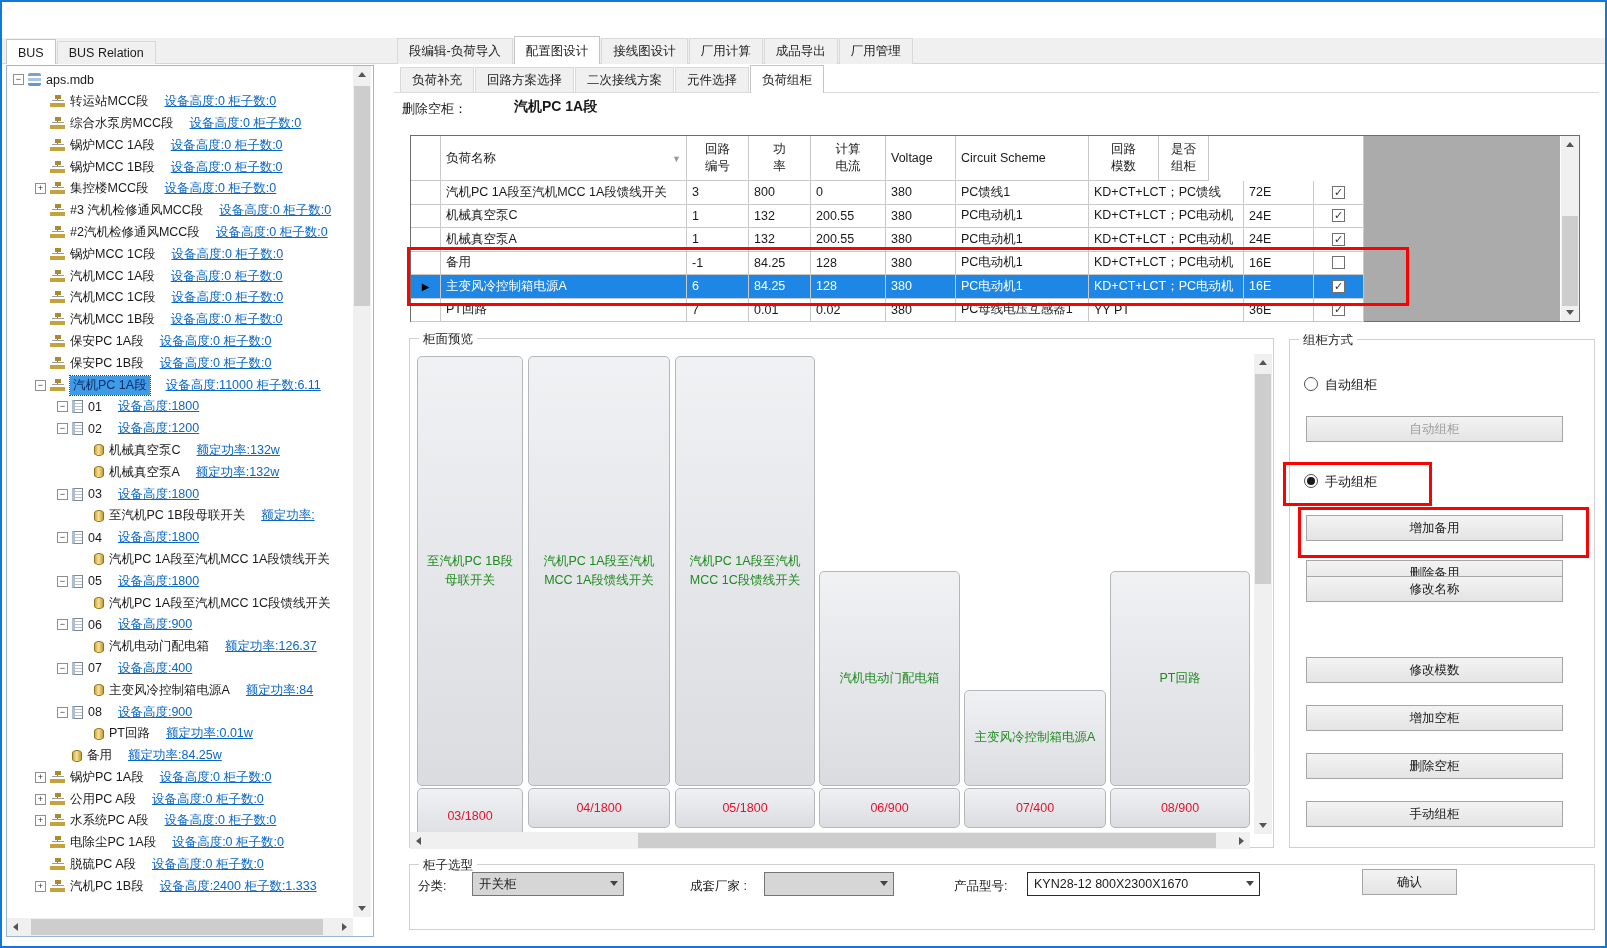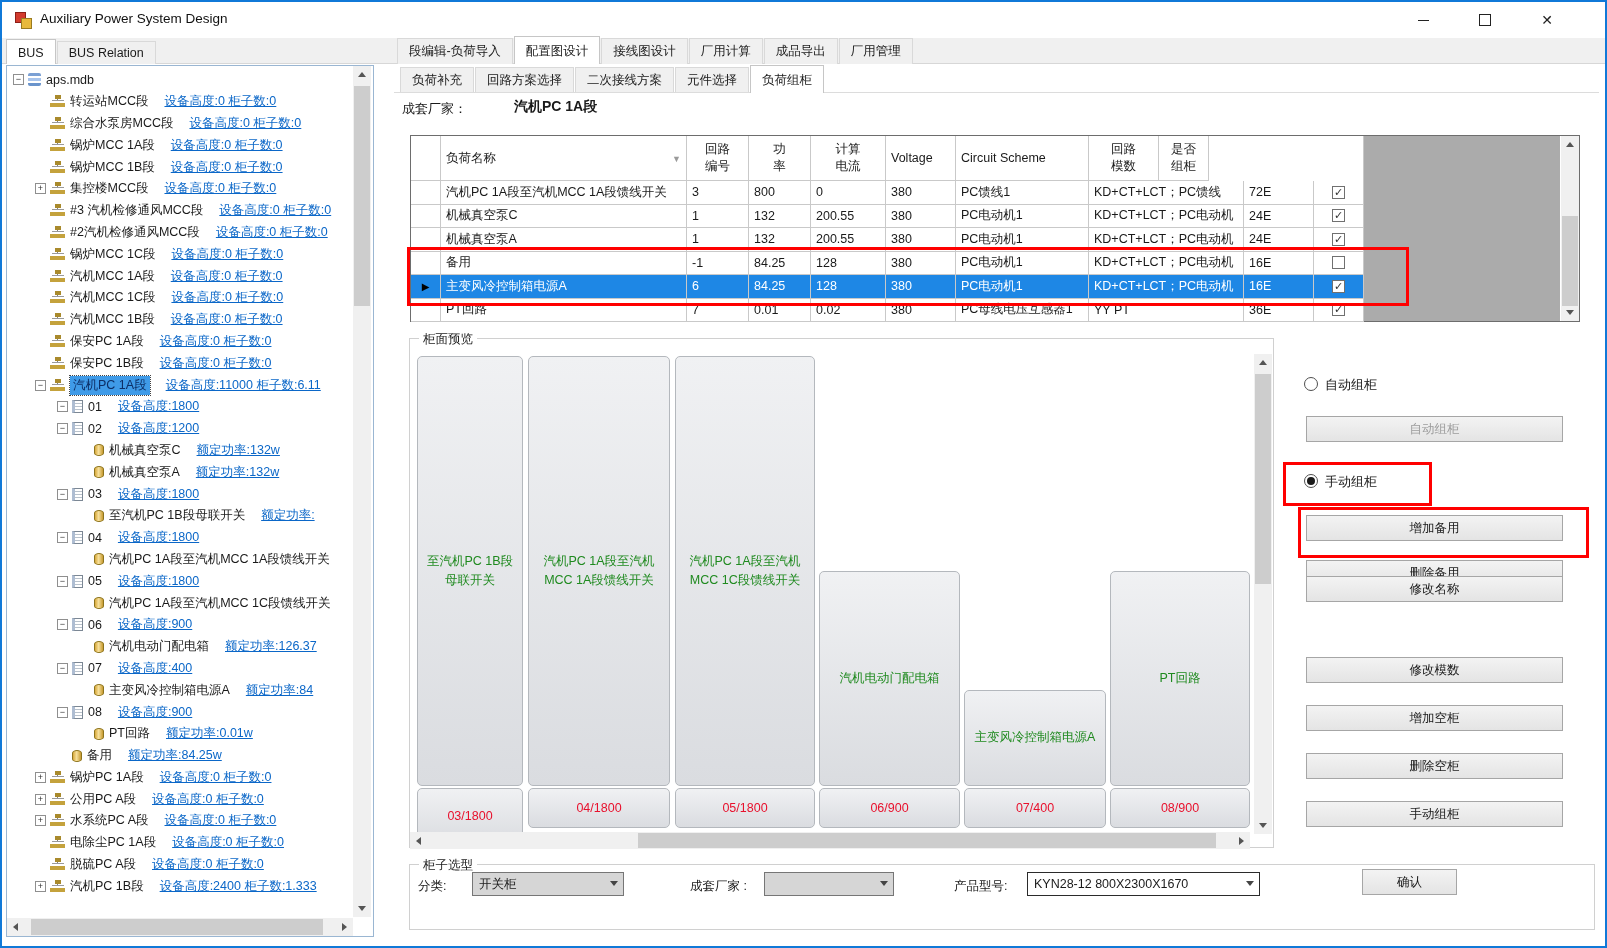--- a/index.html
+++ b/index.html
@@ -106,38 +106,20 @@
   .okbtn{position:absolute;left:1360px;top:867px;width:95px;height:26px;background:linear-gradient(#f3f3f3,#e4e4e4);
       border:1px solid #a6a6a6;box-sizing:border-box;display:flex;align-items:center;justify-content:center;}
   
   .anno{position:absolute;border:3px solid #ff0000;z-index:60;pointer-events:none;}
 </style>
 </head>
 <body>
 
 <div id="win">
 
-  <div class="titlebar">
-    <div class="appicon">
-        <div class="sq1"></div>
-        <div class="sq2"></div>
-      </div>
-    <div class="title-text">Auxiliary Power System Design</div>
-    <div class="winbtns">
-      <div class="winbtn">
-          <div class="glyph-min"></div>
-        </div>
-      <div class="winbtn">
-          <div class="glyph-max"></div>
-        </div>
-      <div class="winbtn">
-          <div class="glyph-close">✕</div>
-        </div>
-    </div>
-  </div>
 
   <div class="strip"></div>
   <div class="tabs" id="left-tabs">
       <div class="tab active">BUS</div>
       <div class="tab">BUS Relation</div>
     </div>
   <div class="tabs" id="main-tabs">
       <div class="tab">段编辑-负荷导入</div>
       <div class="tab active">配置图设计</div>
       <div class="tab">接线图设计</div>
@@ -397,21 +379,21 @@
       <div class="btn" style="left:0;">
           <div class="tri left"></div>
         </div>
       <div class="thumb" style="left:24px;top:1px;width:292px;height:16px;"></div>
       <div class="btn" style="left:329px;">
           <div class="tri right"></div>
         </div>
     </div>
   </div>
 
-  <div class="sec-label">成套厂家：</div>
+  <div class="sec-label">删除空柜：</div>
   <div class="sec-value">汽机PC 1A段</div>
 
   <div class="grid">
     <div class="g-head" id="g-head">
         <div class="th" style="width: 30px;"></div>
         <div class="th" style="width: 246px;">负荷名称<div class="sort">▼</div></div>
         <div class="th ctr" style="width: 62px;">回路
 编号</div>
         <div class="th ctr" style="width: 62px;">功
 率</div>
@@ -566,20 +548,23 @@
   <div class="sb" style="left:408px;top:830px;width:840px;height:17px;">
     <div class="btn" style="left:0;">
         <div class="tri left"></div>
       </div>
     <div class="thumb" style="left:228px;top:1px;width:578px;height:15px;"></div>
     <div class="btn" style="left:823px;">
         <div class="tri right"></div>
       </div>
   </div>
 
+  <div class="gbox" style="left:1287px;top:337px;width:306px;height:509px;">
+    <div class="gbox-label">组柜方式</div>
+  </div>
   <div class="radio" style="left:1302px;top:375px;"></div>
   <div class="rlabel" style="left:1323px;top:374px;">自动组柜</div>
   <div class="radio on" style="left:1302px;top:472px;"></div>
   <div class="rlabel" style="left:1323px;top:471px;">手动组柜</div>
   <div id="grp-buttons">
       <div class="pbtn disabled" style="top: 414px;">自动组柜</div>
       <div class="pbtn" style="top: 513px;">增加备用</div>
       <div class="pbtn" style="top: 558px;">删除备用</div>
       <div class="pbtn" style="top: 574px;">修改名称</div>
       <div class="pbtn" style="top: 655px;">修改模数</div>

